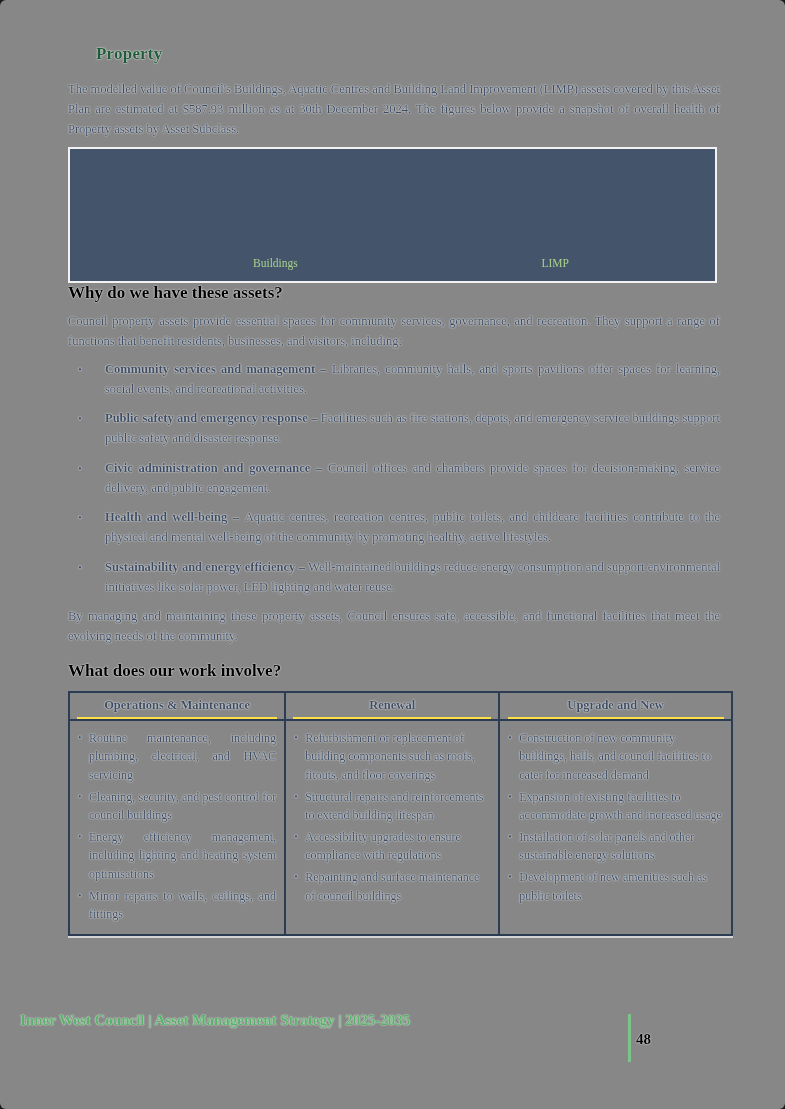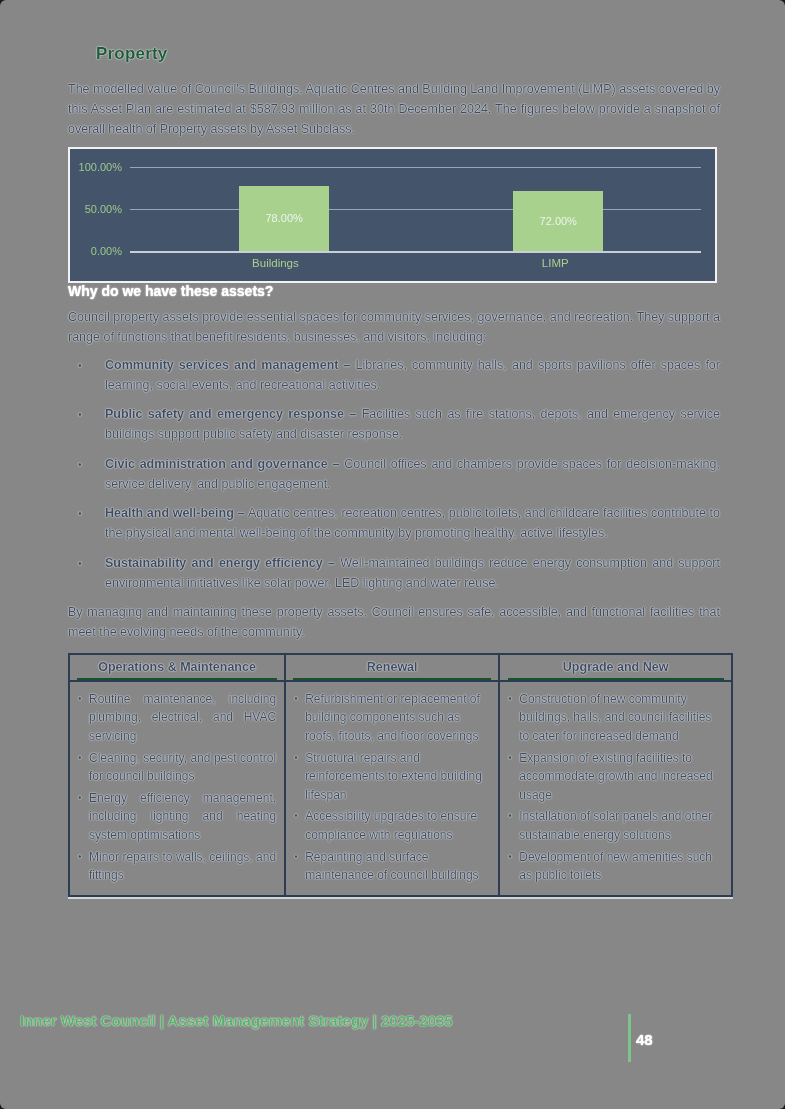--- a/index.html
+++ b/index.html
@@ -2,21 +2,21 @@
 <html><head>
 <meta charset="utf-8">
 <style>
   html,body{margin:0;padding:0;background:#1a1a1a;}
   .page{
     position:relative;
     width:785px;height:1109px;
     background:#878787;
     border-radius:6px;
     overflow:hidden;
-    font-family:Liberation Sans, sans-serif;
+    font-family:Liberation Serif, serif;
     color:#3d4c63;
     box-sizing:border-box;
     padding:44px 72px 0 68px;
   }
   .glow{ text-shadow:0 0 1px #fff, 0 0 2px rgba(255,255,255,.75); }
 
   .title{
     font-size:17px;font-weight:bold;color:#1e5b38;
     margin:0 0 16px 28px;letter-spacing:.2px;
     text-shadow:0 0 1px #fff, 0 0 2px rgba(255,255,255,.8);
@@ -57,21 +57,21 @@
   }
   .caption{
     width:649px;text-align:center;
     font-size:12px;font-weight:bold;color:#23a453;
     margin:8px 0 16px 0;
     text-shadow:0 0 1px #fff, 0 0 2px rgba(255,255,255,.7);
   }
 
   
   .sec-head{
-    font-size:14px;font-weight:bold;margin:0 0 9px 0;color:#ffffff;
+    font-size:17px;font-weight:bold;margin:0 0 9px 0;color:#000000;
   }
   .bullets{margin:4px 0 2px 0;}
   .bullet{display:flex;width:652px;margin:0 0 10px 0;}
   .bullet .dot{
     flex:0 0 27px;text-align:left;padding-left:10px;
     font-size:11px;line-height:1.7;color:#3d4c63;
   }
   .bullet .btext{
     flex:1;font-size:12.5px;line-height:1.58;text-align:justify;
   }
@@ -87,66 +87,52 @@
     border:2px solid #2c3c53;
     vertical-align:top;
     padding:5px 8px 8px 8px;
   }
   .wtable th{
     font-size:12.5px;font-weight:bold;color:#3d4c63;
     padding:5px 4px 0 4px;text-align:center;
   }
   .wtable th .hline{
     display:inline-block;width:97%;padding-bottom:4px;
-    border-bottom:2px solid #14532d;
+    border-bottom:2px solid #fde047;
   }
   .c1{width:32.6%;} .c2{width:32.3%;} .c3{width:35.1%;}
   .titem{display:flex;margin:3px 0 2px 0;}
   .titem .tdot{flex:0 0 11px;font-size:10px;line-height:1.75;}
   .titem .ttext{flex:1;font-size:12px;line-height:1.55;}
   td.just .ttext{text-align:justify;}
 
   
   .footer-left{
     position:absolute;left:20px;top:1012px;
     font-size:15px;font-weight:bold;color:#58b269;
     text-shadow:0 0 1px #fff, 0 0 2px rgba(255,255,255,.6);
   }
   .pagenum-group{position:absolute;left:628px;top:1014px;height:50px;}
   .pagenum-line{position:absolute;left:0;top:0;width:3px;height:48px;background:#7cc48a;}
   .pagenum{
     position:absolute;left:8px;top:17px;
-    font-size:15px;font-weight:bold;color:#ffffff;
+    font-size:15px;font-weight:bold;color:#000000;
     text-shadow:0 0 1px #fff, 0 0 2px rgba(255,255,255,.6);
   }
 </style>
 </head>
 <body>
 
 <div class="page">
 
   <h1 class="title">Property</h1>
 
   <p class="para glow">The modelled value of Council's Buildings, Aquatic Centres and Building Land Improvement (LIMP) assets covered by this Asset Plan are estimated at $587.93 million as at 30th December 2024. The figures below provide a snapshot of overall health of Property assets by Asset Subclass.</p>
 
   <div class="chart-frame">
-    <div class="plot">
-      <div class="gridline g100"></div>
-      <div class="gridline g50"></div>
-      <span class="ytick" style="top:0;">100.00%</span>
-      <span class="ytick" style="top:50%;">50.00%</span>
-      <span class="ytick" style="top:100%;">0.00%</span>
-
-      <div class="bar" style="left: calc(27% - 45px); height: 78%; background: rgb(169, 209, 142);">
-        <span class="bar-value">78.00%</span>
-      </div>
-      <div class="bar" style="left: calc(75% - 45px); height: 72%; background: rgb(169, 209, 142);">
-        <span class="bar-value">72.00%</span>
-      </div>
-    </div>
     <div class="xlabels">
       <span class="xlabel" style="left:27%;">Buildings</span>
       <span class="xlabel" style="left:75%;">LIMP</span>
     </div>
   </div>
 
 
   <h2 class="sec-head glow">Why do we have these assets?</h2>
   <p class="para glow">Council property assets provide essential spaces for community services, governance, and recreation. They support a range of functions that benefit residents, businesses, and visitors, including:</p>
 
@@ -168,20 +154,21 @@
       <span class="btext glow"><b class="blead">Health and well-being – </b><span>Aquatic centres, recreation centres, public toilets, and childcare facilities contribute to the physical and mental well-being of the community by promoting healthy, active lifestyles.</span></span>
     </div>
     <div class="bullet">
       <span class="dot glow">•</span>
       <span class="btext glow"><b class="blead">Sustainability and energy efficiency – </b><span>Well-maintained buildings reduce energy consumption and support environmental initiatives like solar power, LED lighting and water reuse.</span></span>
     </div>
   </div>
 
   <p class="para glow">By managing and maintaining these property assets, Council ensures safe, accessible, and functional facilities that meet the evolving needs of the community.</p>
 
+  <h2 class="sec-head glow" style="margin-top:14px;">What does our work involve?</h2>
 
   <table class="wtable">
     <colgroup>
         <col class="c1">
         <col class="c2">
         <col class="c3">
       </colgroup>
     <thead>
       <tr>
         <th><span class="hline glow">Operations &amp; Maintenance</span></th>

